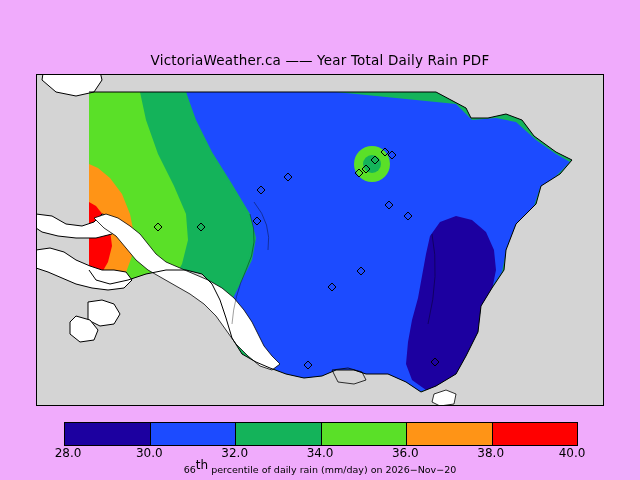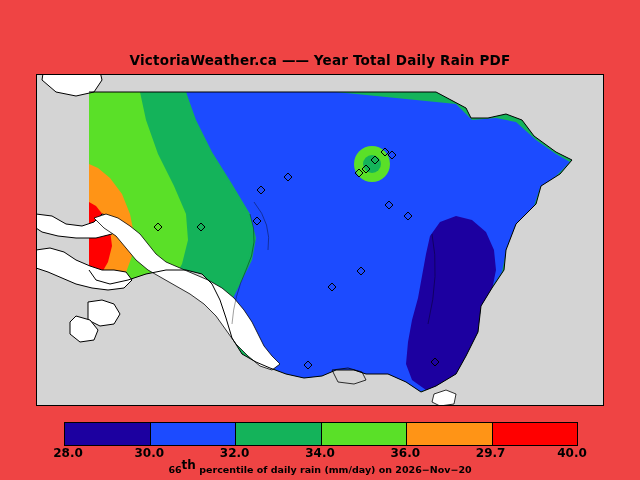--- a/index.html
+++ b/index.html
@@ -11,22 +11,21 @@
     width: 640px;
     height: 480px;
     font-family: "DejaVu Sans", sans-serif;
     overflow: hidden;
     position: relative;
   }
   #page {
     position: relative;
     width: 640px;
     height: 480px;
-    background: #ef4444;
-    font-weight: bold;
+    background: #f0abfc;
   }
   .title {
     position: absolute;
     top: 52px;
     left: 0;
     width: 640px;
     text-align: center;
     font-size: 13.5px;
     color: #000000;
     letter-spacing: 0.2px;
@@ -246,21 +245,21 @@
       <div class="swatch" style="background: rgb(255, 148, 22);"></div>
       <div class="swatch" style="background: rgb(255, 0, 0);"></div>
     </div>
 
   <div class="cb-ticks">
       <span class="cb-tick" style="left: 68px;">28.0</span>
       <span class="cb-tick" style="left: 149.333px;">30.0</span>
       <span class="cb-tick" style="left: 234.667px;">32.0</span>
       <span class="cb-tick" style="left: 320px;">34.0</span>
       <span class="cb-tick" style="left: 405.333px; text-align: right;">36.0</span>
-      <span class="cb-tick" style="left: 490.667px;">29.7</span>
+      <span class="cb-tick" style="left: 490.667px;">38.0</span>
       <span class="cb-tick" style="left: 572px;">40.0</span>
     </div>
 
   <div class="cb-caption">
     <span>66</span><sup>th</sup><span> percentile of daily rain (mm/day) on 2026−Nov−20</span>
   </div>
 
 </div>
 
 </body></html>

